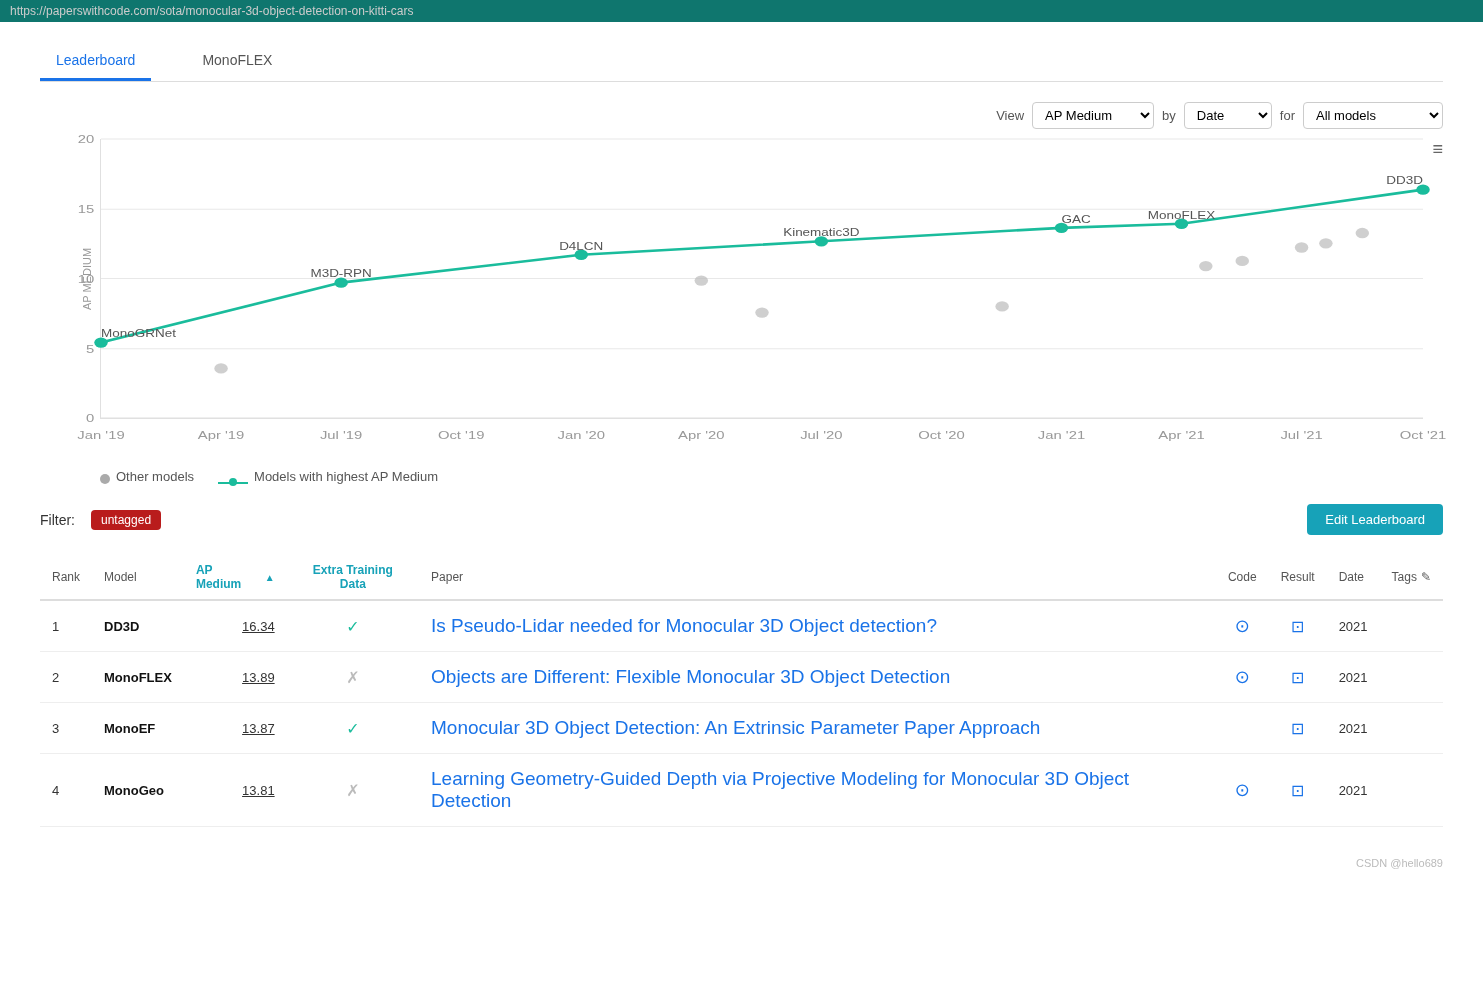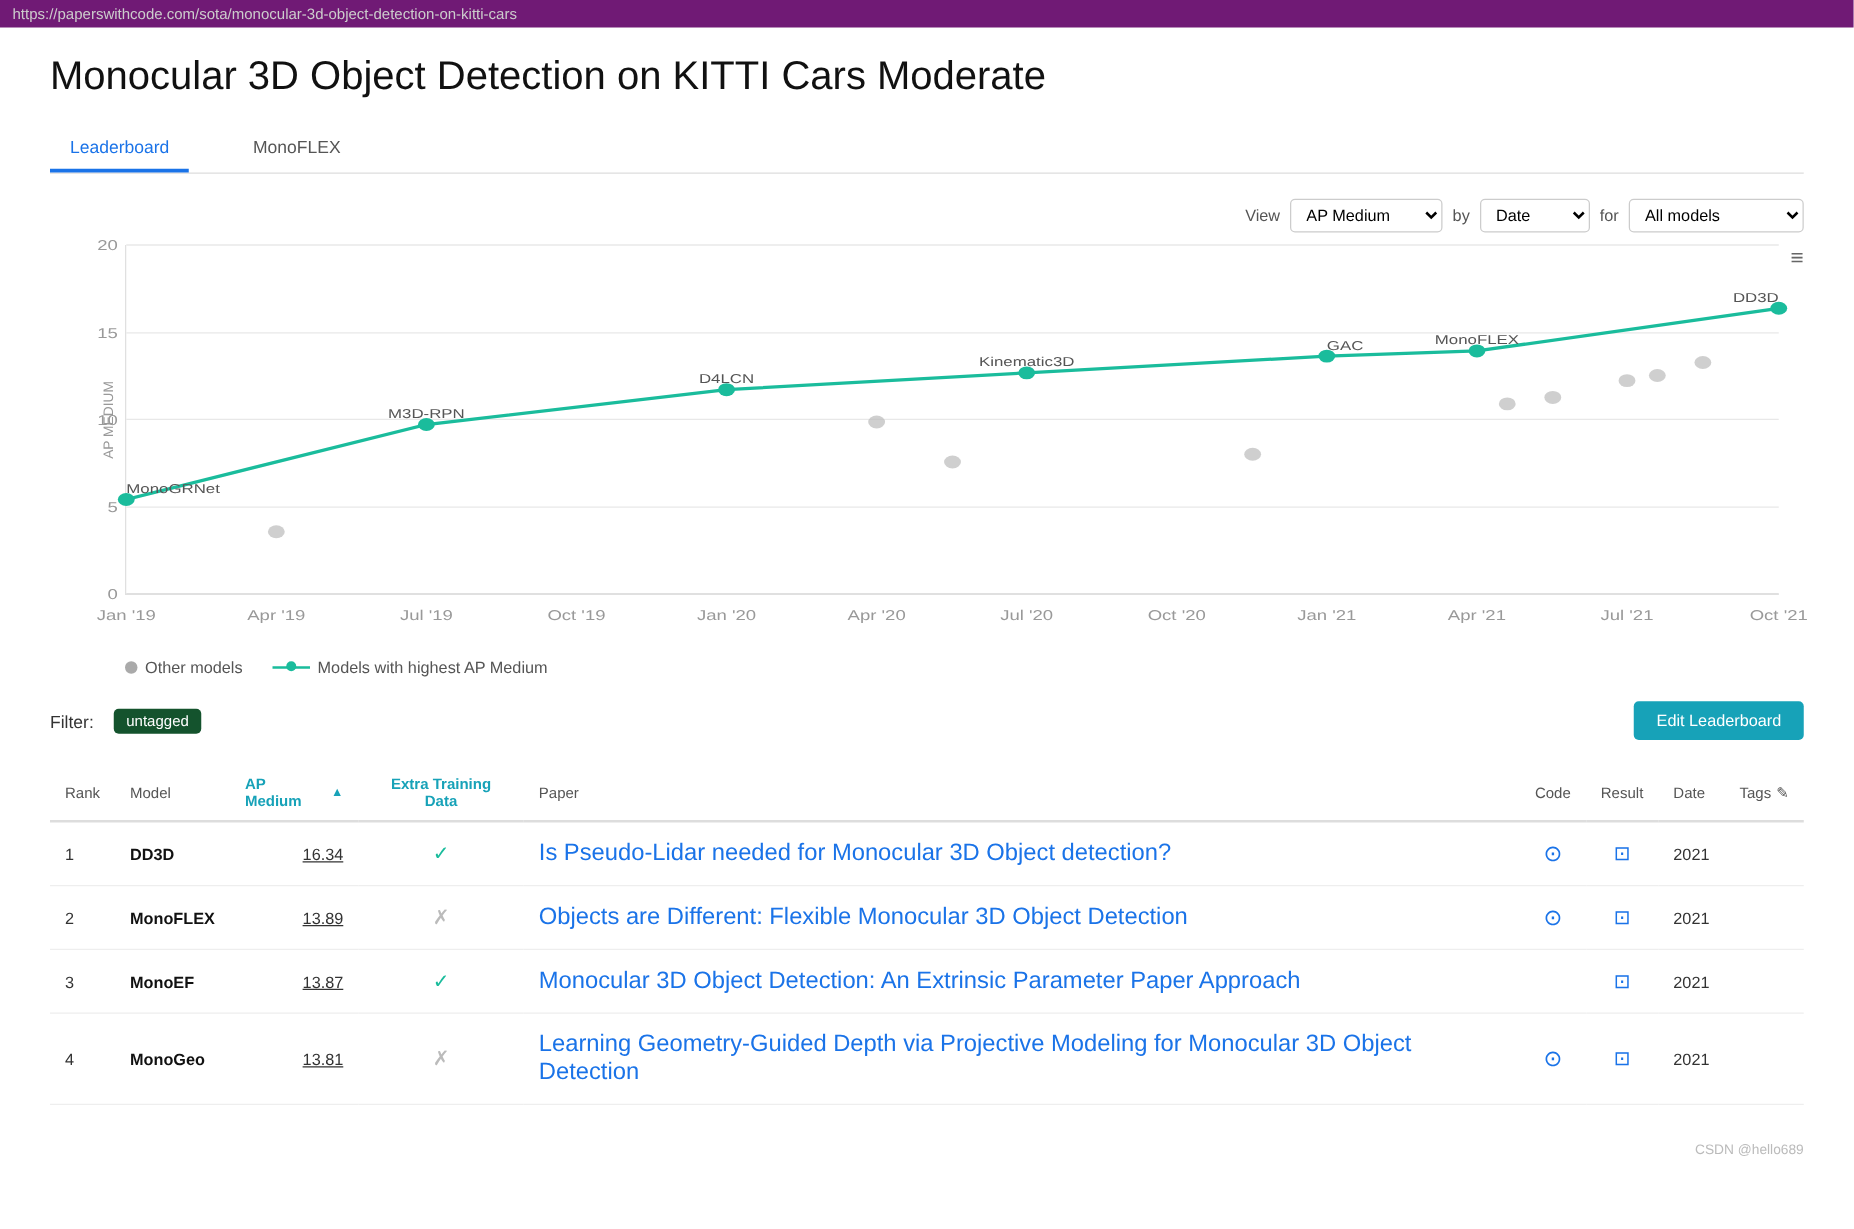--- a/index.html
+++ b/index.html
@@ -1,36 +1,36 @@
 <!DOCTYPE html>
 <html><head>
   <meta charset="utf-8">
   <style>
     * { box-sizing: border-box; margin: 0; padding: 0; }
     body { font-family: Arial, sans-serif; background: #fff; color: #333; font-size: 14px; }
-    .top-bar { background: #701a75; color: #ccc; font-size: 12px; padding: 4px 10px; }
+    .top-bar { background: #0f766e; color: #ccc; font-size: 12px; padding: 4px 10px; }
     .main-content { padding: 20px 40px; }
     h1 { font-size: 32px; font-weight: 400; color: #111; margin-bottom: 20px; }
     .tabs { display: flex; border-bottom: 1px solid #ddd; margin-bottom: 20px; gap: 35px; }
     .tab { padding: 10px 16px; cursor: pointer; font-size: 14px; color: #555; text-decoration: none; }
     .tab.active { color: #1a73e8; border-bottom: 3px solid #1a73e8; font-weight: 500; }
     .controls { display: flex; align-items: center; justify-content: flex-end; gap: 8px; margin-bottom: 10px; font-size: 13px; color: #555; }
     .controls select { border: 1px solid #ccc; border-radius: 4px; padding: 4px 24px 4px 8px; font-size: 13px; appearance: auto; background: #fff; }
     .chart-container { position: relative; width: 100%; height: 320px; margin-bottom: 10px; }
     .chart-area { position: absolute; top: 0; left: 60px; right: 20px; bottom: 40px; border-left: 1px solid #e0e0e0; border-bottom: 1px solid #e0e0e0; }
     .ap-medium-label { position: absolute; left: -45px; top: 50%; transform: translateY(-50%) rotate(-90deg); font-size: 11px; color: #999; white-space: nowrap; }
     .hamburger { position: absolute; top: 0; right: 0; font-size: 18px; color: #666; cursor: pointer; }
     .legend { display: flex; align-items: center; gap: 24px; margin: 8px 0 20px 60px; font-size: 13px; color: #555; }
-    .legend-item { display: flex; align-items: center; gap: 6px; }
+    .legend-item { display: flex; align-items: flex-end; gap: 6px; }
     .legend-dot { width: 10px; height: 10px; border-radius: 50%; background: #aaa; }
     .legend-line { width: 30px; height: 2px; background: #1abc9c; position: relative; }
     .legend-line::before { content: ''; position: absolute; left: 50%; top: -4px; transform: translateX(-50%); width: 8px; height: 8px; border-radius: 50%; background: #1abc9c; }
     .filter-row { display: flex; justify-content: space-between; margin-bottom: 20px; }
     .filter-label { font-size: 14px; color: #333; margin-right: 8px; }
-    .filter-tag { background: #14532d; color: #fff; border-radius: 4px; padding: 3px 10px; font-size: 12px; }
+    .filter-tag { background: #b91c1c; color: #fff; border-radius: 4px; padding: 3px 10px; font-size: 12px; }
     .edit-btn { background: #17a2b8; color: #fff; border: none; border-radius: 4px; padding: 8px 18px; font-size: 13px; cursor: pointer; }
     table { width: 100%; border-collapse: collapse; font-size: 13px; }
     thead th { color: #555; font-weight: 500; padding: 8px 12px; text-align: left; border-bottom: 2px solid #ddd; font-size: 12px; }
     tbody tr { border-bottom: 1px solid #eee; }
     tbody td { padding: 14px 12px; vertical-align: middle; }
     tbody td.num { text-align: right; font-weight: 500; text-decoration: underline; }
     .paper-link { color: #1a73e8; text-decoration: none; font-size: 19px; }
     .check { color: #1abc9c; font-size: 16px; }
     .cross { color: #bbb; font-size: 16px; }
     .code-icon { color: #1a73e8; font-size: 18px; }
@@ -46,21 +46,20 @@
     svg.chart-svg { position: absolute; top: 0; left: 0; width: 100%; height: 100%; overflow: visible; }
   </style>
 </head>
 <body>
 
 <div class="top-bar">
   <span>https://paperswithcode.com/sota/monocular-3d-object-detection-on-kitti-cars</span>
 </div>
 
 <div class="main-content">
-  <h1>Monocular 3D Object Detection on KITTI Cars Moderate</h1>
 
   <div class="tabs">
     <a class="tab active">Leaderboard</a>
     <a class="tab">MonoFLEX</a>
   </div>
 
   <div class="controls">
     <span>View</span>
     <select>
       <option>AP Medium</option>

